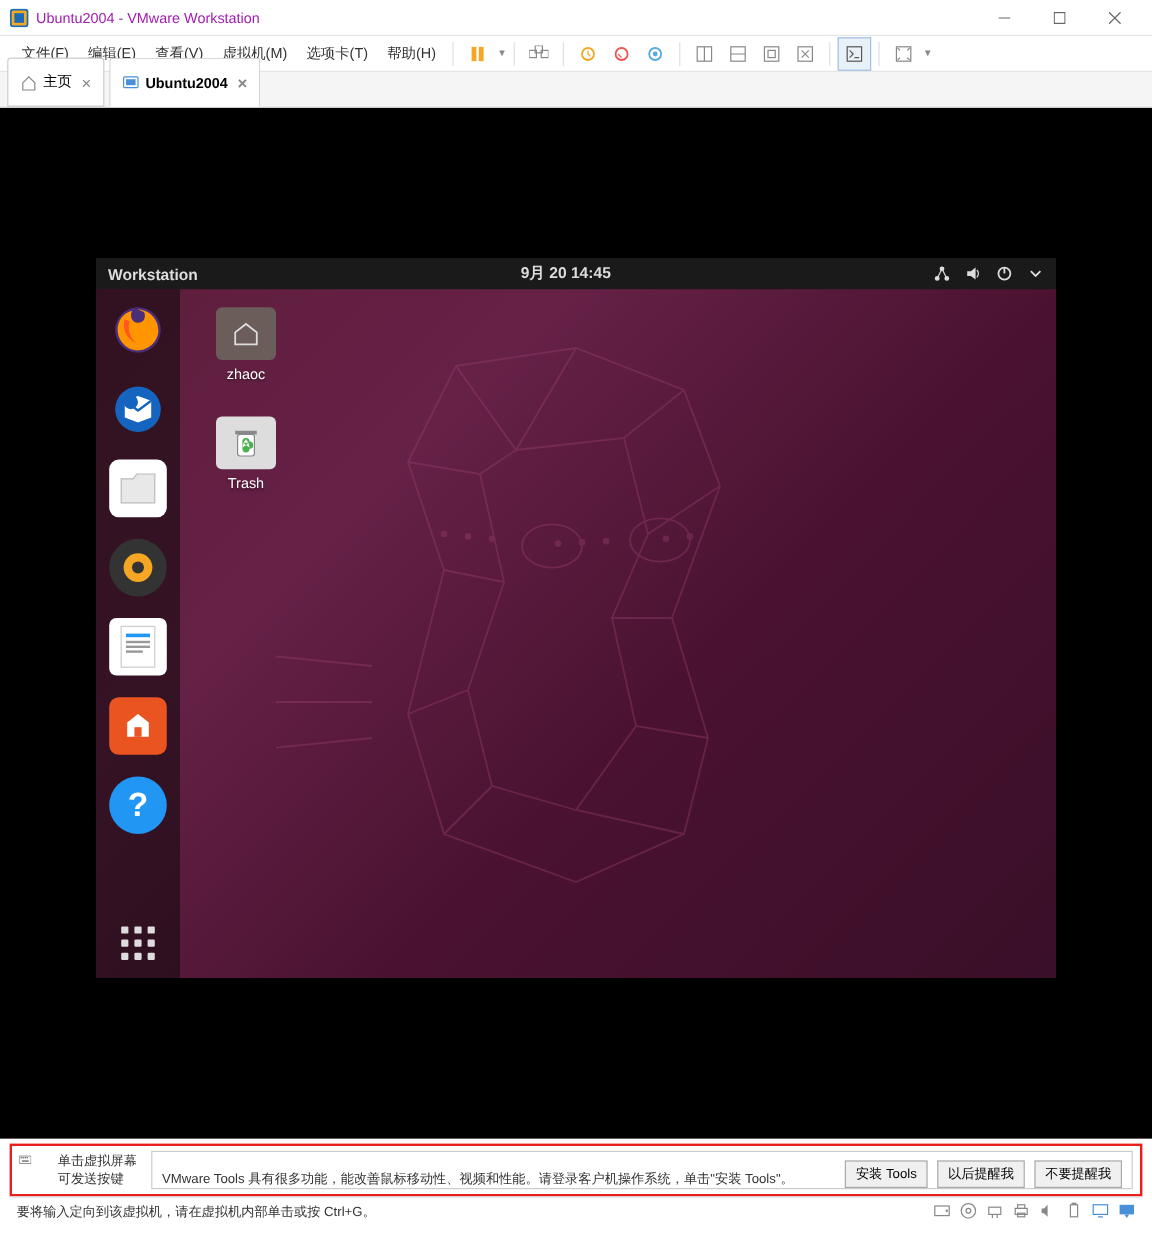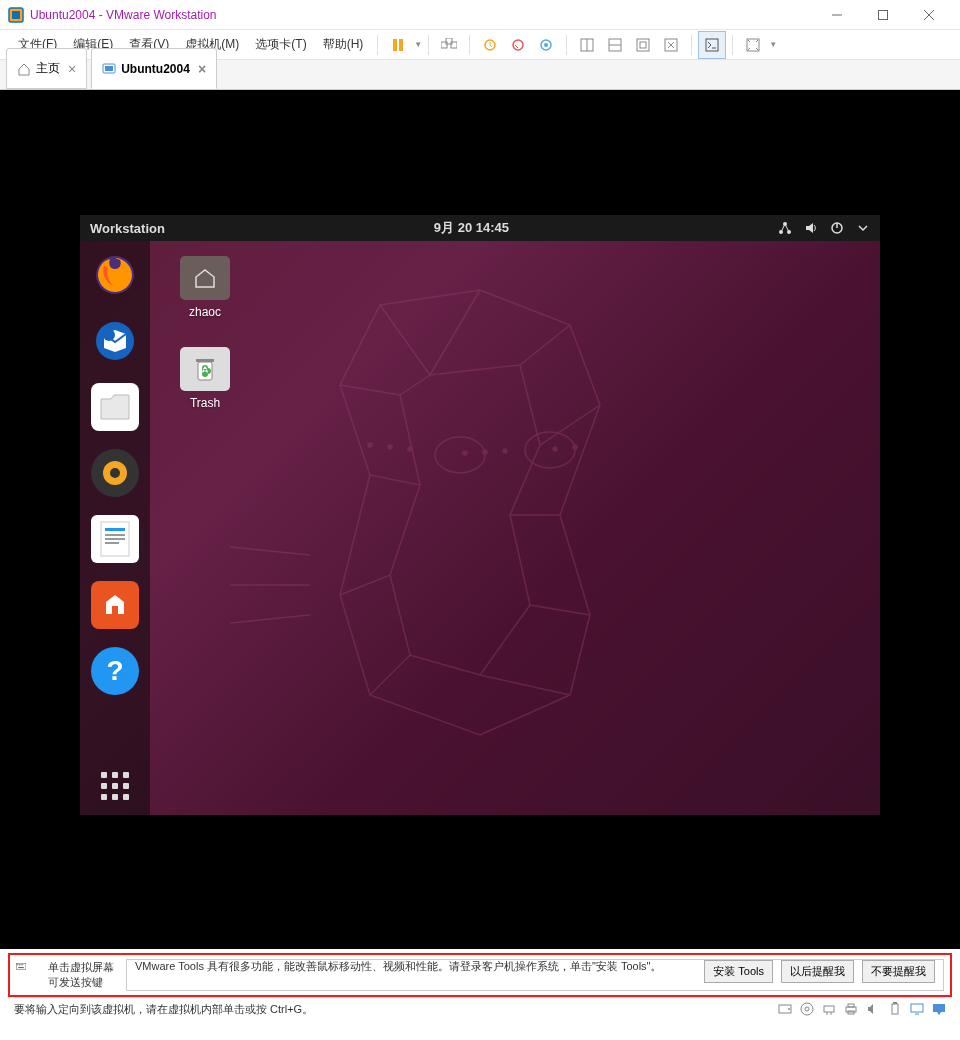--- a/index.html
+++ b/index.html
@@ -52,21 +52,21 @@
 .dicon .ibox.trash { background: #ddd; }
 .dicon .ilabel { color: #fff; font-size: 12px; margin-top: 5px; text-shadow: 0 1px 2px rgba(0,0,0,0.5); }
 
 
 .fossa { position: absolute; left: 150px; top: 60px; width: 500px; height: 480px; opacity: 0.35; }
 
 
 .notice-wrap { height: 64px; background: #fff; padding: 4px 8px 2px; }
 .notice { height: 44px; border: 2px solid #ea2020; display: flex; align-items: center; padding: 0 6px; gap: 10px; }
 .keyboard-hint { display: flex; align-items: flex-start; gap: 22px; font-size: 11px; color: #333; width: 100px; }
-.notice .tip-box { flex: 1; border: 1px solid #ccc; height: 32px; display: flex; align-items: flex-start; padding: 0 8px; font-size: 11px; color: #333; gap: 8px; }
+.notice .tip-box { flex: 1; border: 1px solid #ccc; height: 32px; display: flex; align-items: flex-end; padding: 0 8px; font-size: 11px; color: #333; gap: 8px; }
 .notice .tip-text { flex: 1; line-height: 1.2; }
 .notice .nbtn { padding: 3px 8px; font-size: 11px; border: 1px solid #aaa; background: #f0f0f0; cursor: pointer; }
 
 
 .statusbar { height: 23px; font-size: 11px; color: #333; display: flex; align-items: center; padding: 0 6px; border-top: 1px solid #e0e0e0; }
 .statusbar .status-text { flex: 1; }
 .statusbar .sb-icons { display: flex; gap: 8px; align-items: center; }
 .statusbar .sb-icon { width: 14px; height: 14px; color: #888; }
 </style>
 </head>

